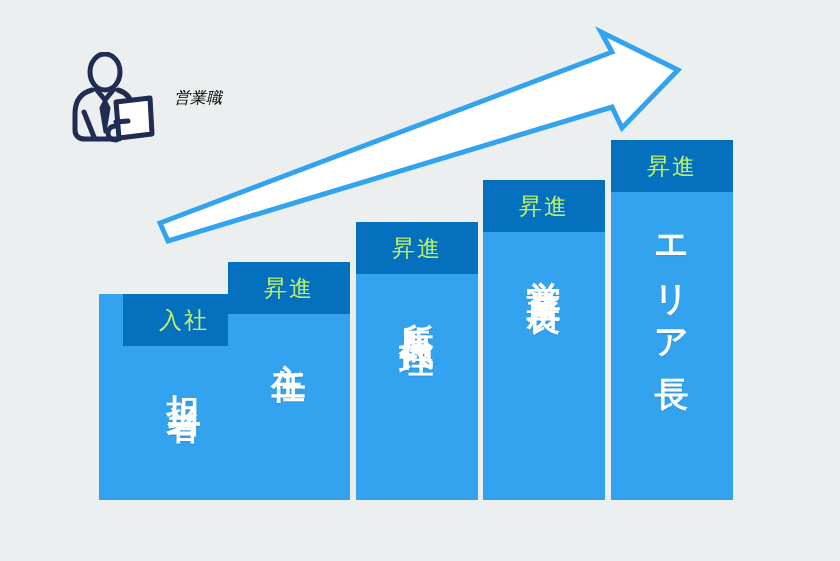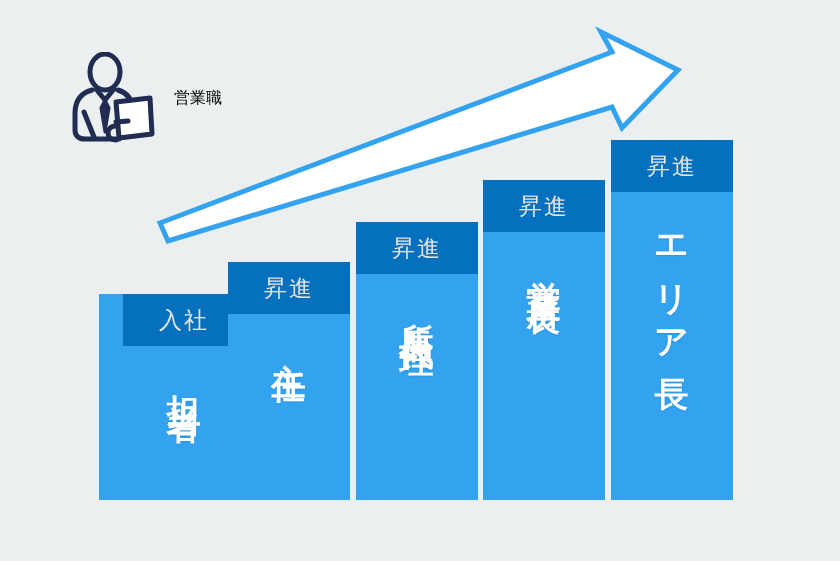--- a/index.html
+++ b/index.html
@@ -21,20 +21,21 @@
   }
 
   
   #title-group {
     position: absolute;
     left: 72px;
     top: 52px;
     display: flex;
     align-items: center;
     gap: 18px;
+    font-style: italic;
   }
   #role-icon {
     width: 84px;
     height: 92px;
     display: block;
   }
 
   
   #growth-arrow {
     position: absolute;
@@ -51,21 +52,21 @@
     bottom: 61px;          
     width: 122px;
     display: flex;
     flex-direction: column;
     background: #33a3f0;
   }
   .bar-header {
     flex: 0 0 auto;
     height: 52px;
     background: #0571be;
-    color: #e5e5e5;
+    color: #bef264;
     display: flex;
     align-items: center;
     justify-content: center;
     font-size: 23px;
     letter-spacing: 2px;
     font-weight: 400;
     font-family: "DejaVu Sans", "Liberation Sans", sans-serif;
   }
   .bar-body {
     flex: 1 1 auto;

